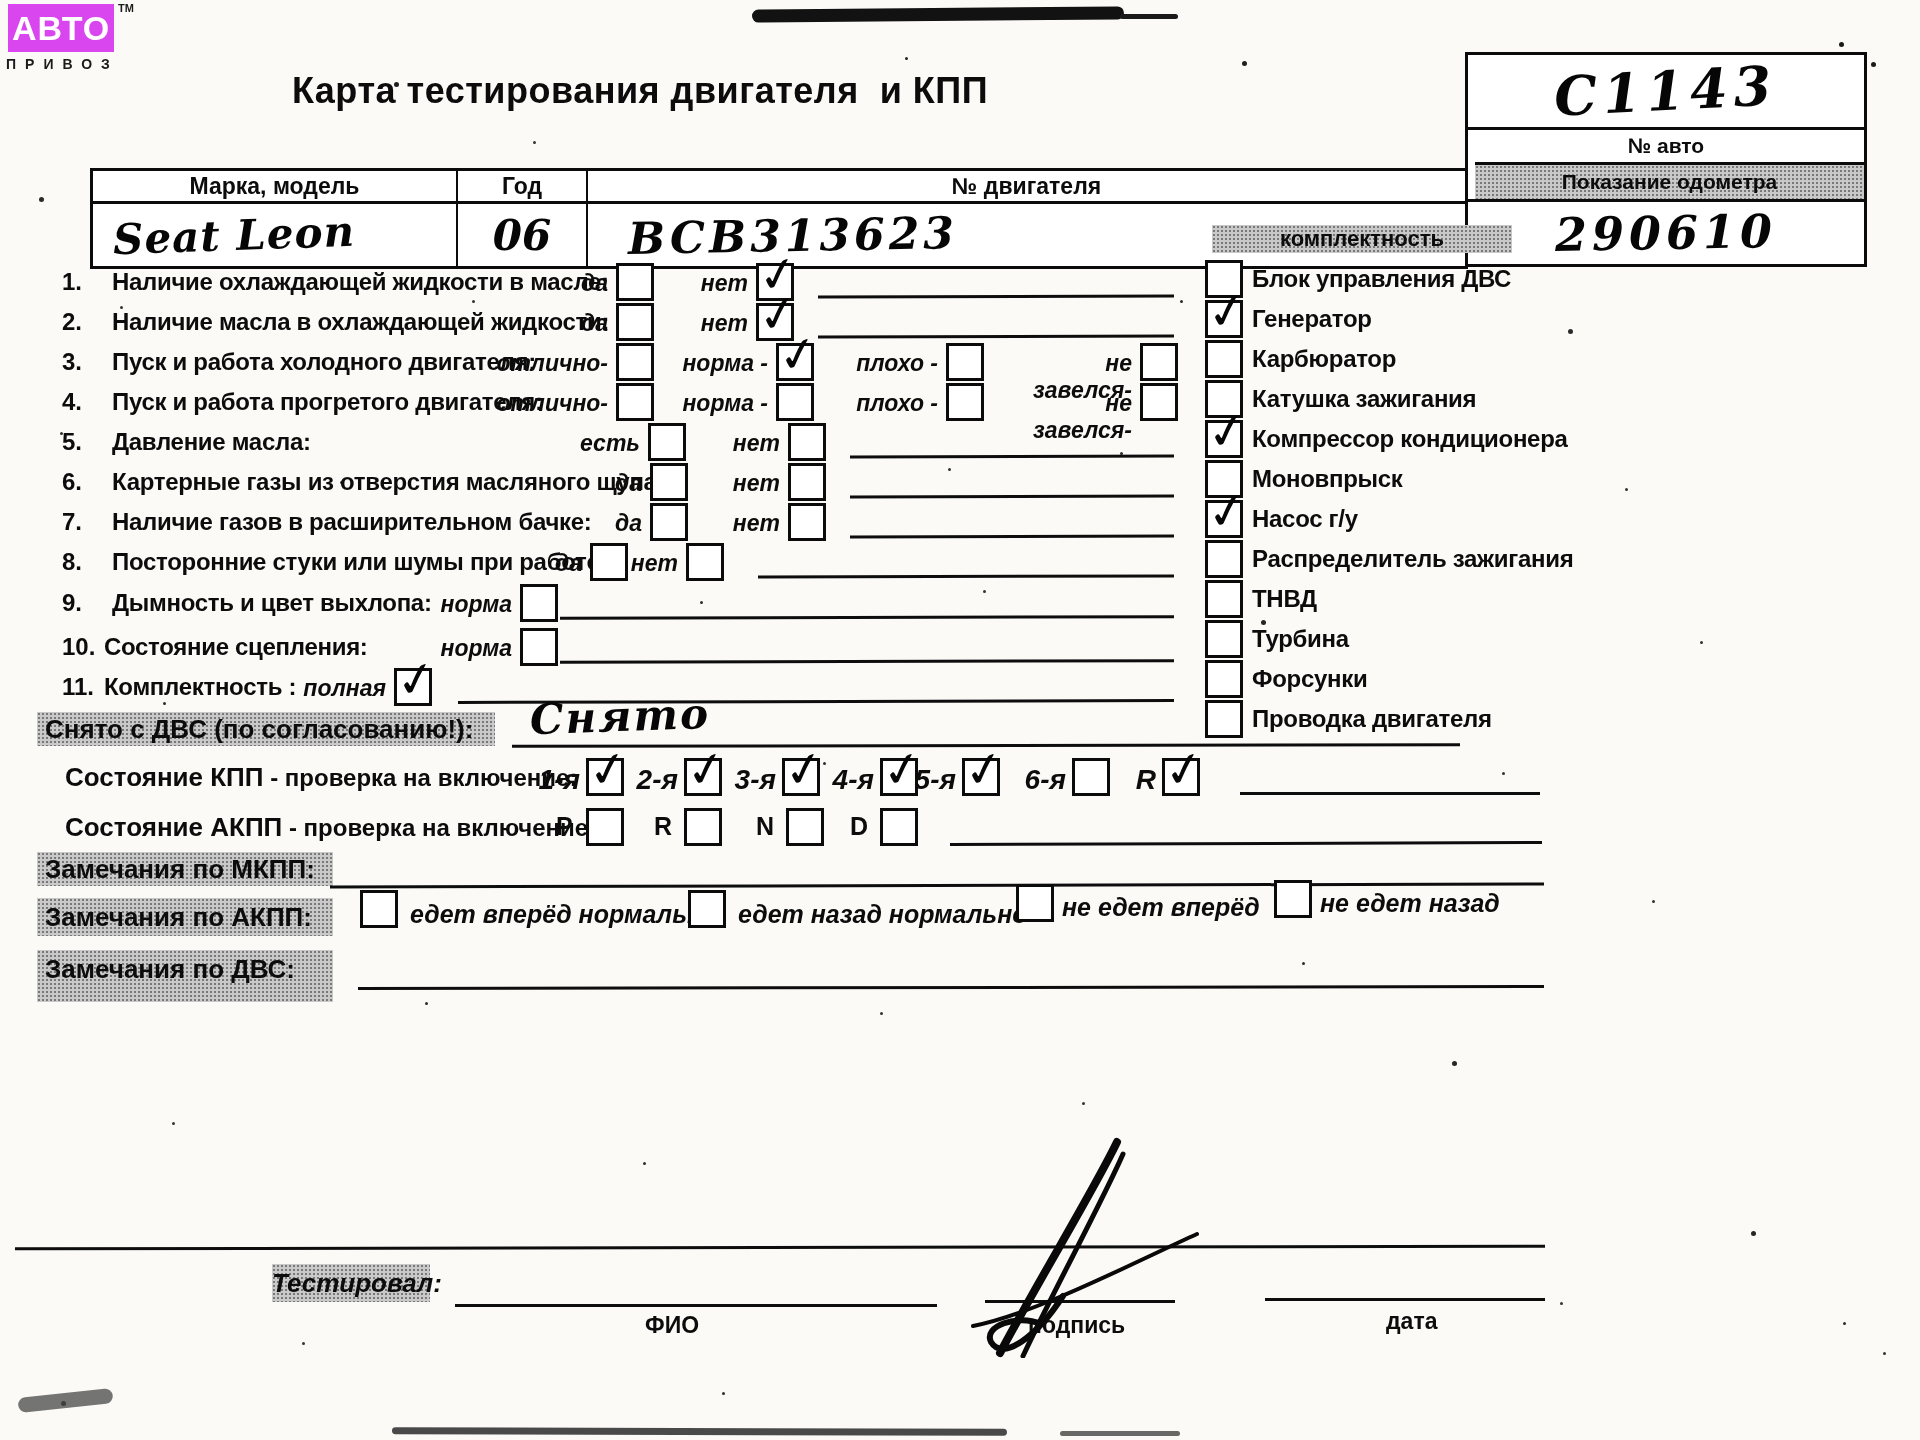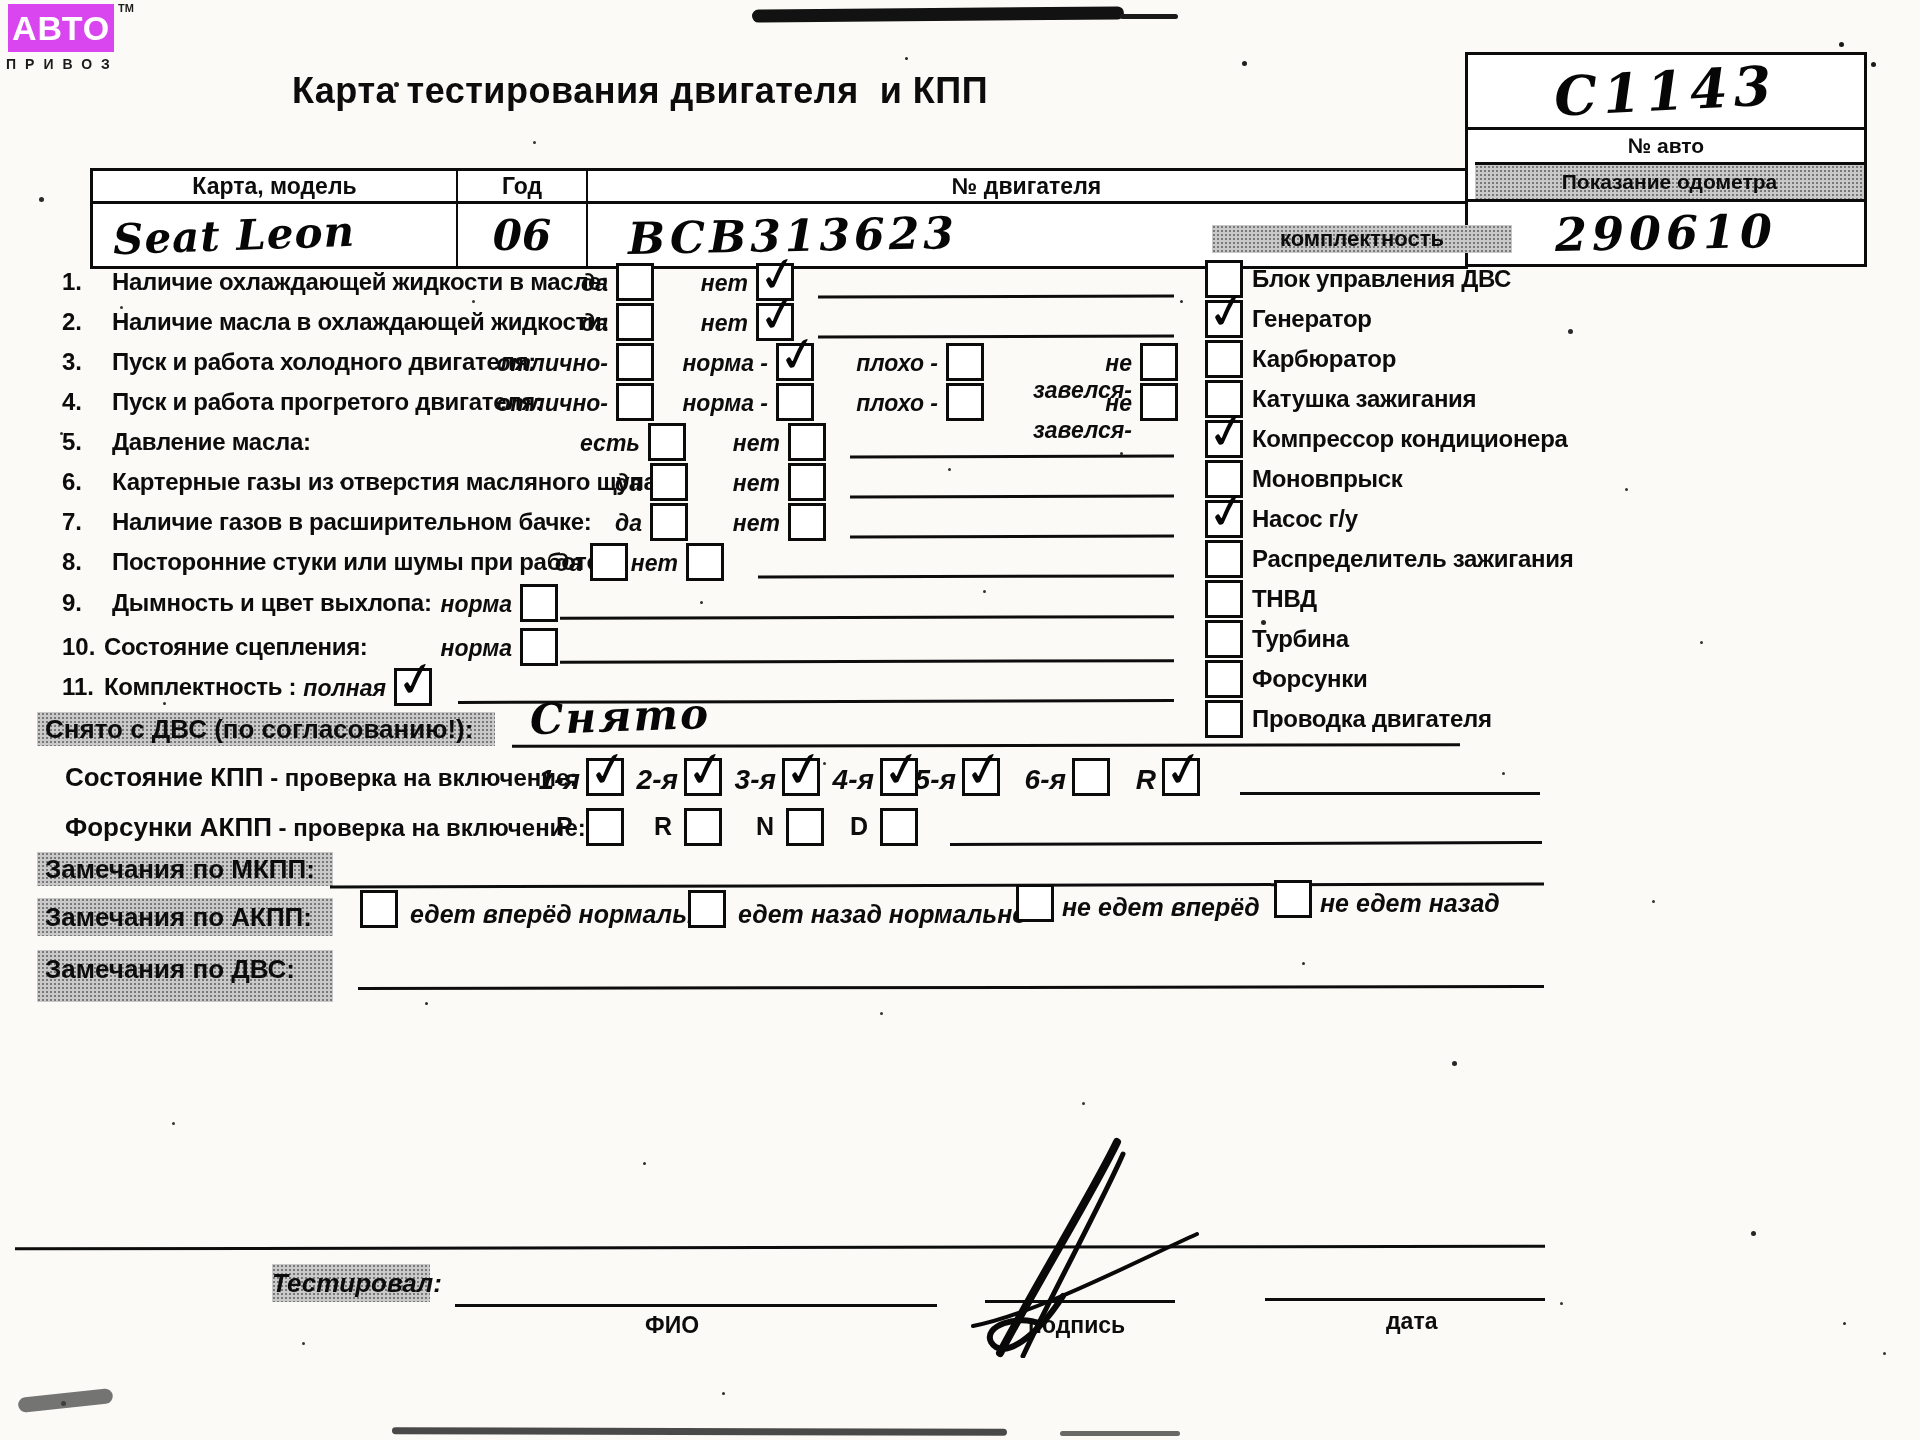--- a/index.html
+++ b/index.html
@@ -108,21 +108,21 @@
     </div>
     <div class="ab-r2">№ авто</div>
     <div class="ab-r3 shade">Показание одометра</div>
     <div class="ab-r4">
       <span class="hand hand-odo">290610</span>
     </div>
   </div>
 
   <div class="vtable">
     <div class="vcol" style="width:363px">
-      <div class="vhead">Карта, модель</div>
+      <div class="vhead">Марка, модель</div>
       <div class="vval">
         <span class="hand hand-make">Seat Leon</span>
       </div>
     </div>
     <div class="vcol" style="width:128px">
       <div class="vhead">Год</div>
       <div class="vval center">
         <span class="hand hand-year">06</span>
       </div>
     </div>
@@ -311,21 +311,21 @@
     <span class="abs gearlbl" style="left:908px;width:48px">5-я</span>
     <span class="abs cb on" style="left:962px;top:2px"></span>
     <span class="abs gearlbl" style="left:1018px;width:48px">6-я</span>
     <span class="abs cb" style="left:1072px;top:2px"></span>
     <span class="abs gearlbl" style="left:1124px;width:32px">R</span>
     <span class="abs cb on" style="left:1162px;top:2px"></span>
   </div>
   <div class="uline" style="left:1240px;top:792px;width:300px"></div>
 
   <div class="crow" style="top:806px">
-    <span class="abs" style="left:65px;top:6px"><b class="seclbl">Форсунки АКПП</b><span class="secrest"> - проверка на включение:</span></span>
+    <span class="abs" style="left:65px;top:6px"><b class="seclbl">Состояние АКПП</b><span class="secrest"> - проверка на включение:</span></span>
     <span class="abs ltrlbl" style="left:556px">P</span>
     <span class="abs cb" style="left:586px;top:2px"></span>
     <span class="abs ltrlbl" style="left:654px">R</span>
     <span class="abs cb" style="left:684px;top:2px"></span>
     <span class="abs ltrlbl" style="left:756px">N</span>
     <span class="abs cb" style="left:786px;top:2px"></span>
     <span class="abs ltrlbl" style="left:850px">D</span>
     <span class="abs cb" style="left:880px;top:2px"></span>
   </div>
   <div class="uline" style="left:950px;top:842px;width:592px;transform:rotate(-0.2deg)"></div>

